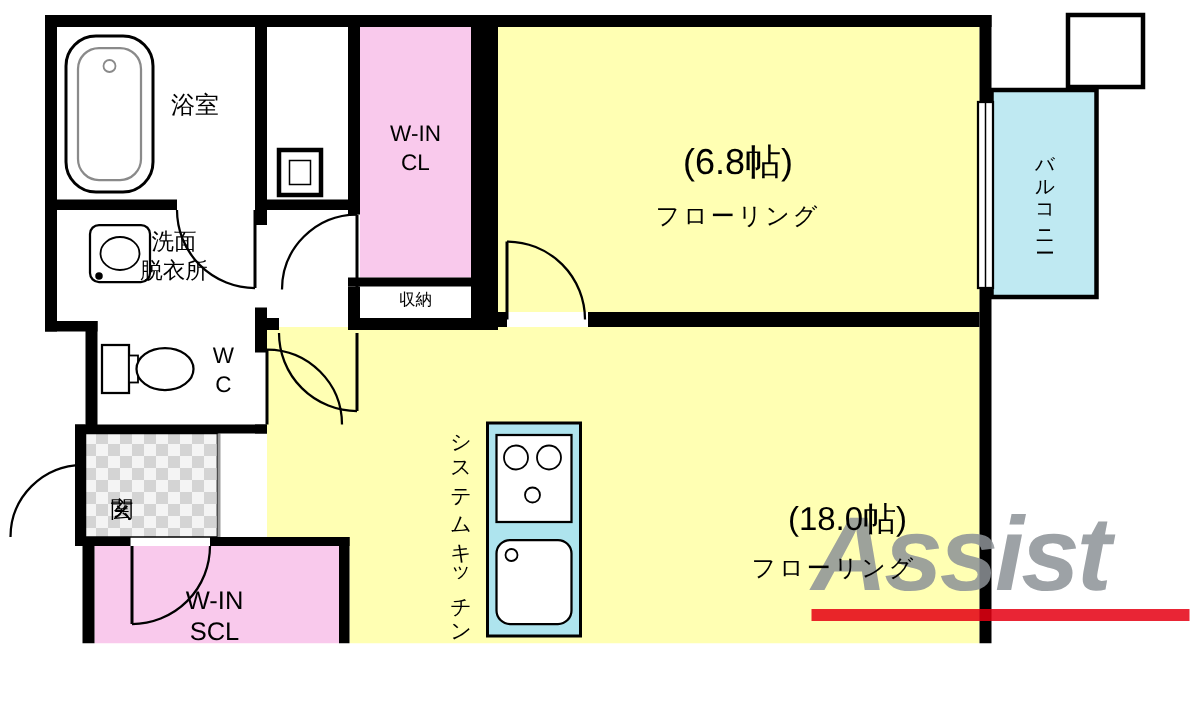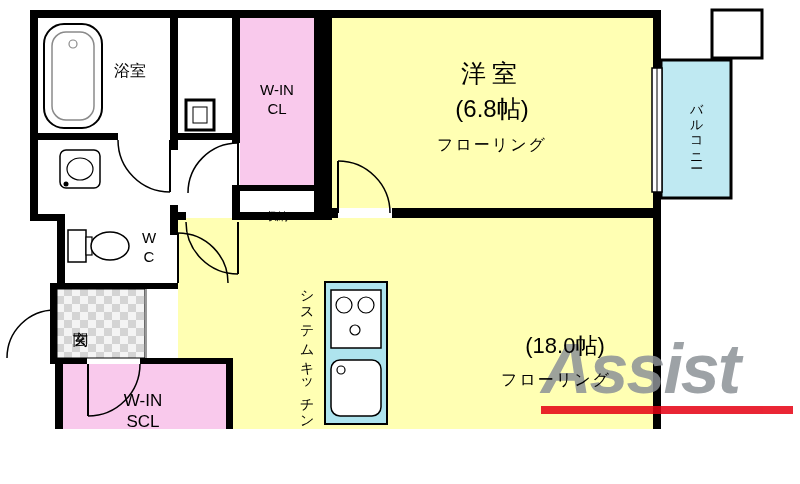--- a/index.html
+++ b/index.html
@@ -136,29 +136,32 @@
       </g>
       <g>
         <rect x="331" y="360" width="50" height="56" rx="9" fill="#fff" stroke="#000" stroke-width="1.5"></rect>
         <circle cx="341" cy="370" r="4" fill="none" stroke="#000" stroke-width="1.2"></circle>
       </g>
     </g>
   </svg>
 
   <div class="lbl" style="left:130px;top:71px;font-size:16px;">浴室</div>
 
+  <div class="lbl" style="left:116px;top:172px;font-size:15px;">
+    <div>洗面</div>
+    <div>脱衣所</div>
+  </div>
 
   <div class="lbl" style="left:277px;top:100px;font-size:15px;">
     <div>W-IN</div>
     <div>CL</div>
   </div>
 
-  <div class="lbl" style="left:277px;top:218px;font-size:11px;font-family:Liberation Mono, monospace;">収納</div>
+  <div class="lbl" style="left:277px;top:202px;font-size:11px;font-family:Liberation Mono, monospace;">収納</div>
 
-  <div class="lbl" style="left:492px;top:74px;font-size:25px;letter-spacing:6px;">洋室</div>
   <div class="lbl" style="left:492px;top:109px;font-size:24px;">(6.8帖)</div>
   <div class="lbl" style="left:492px;top:145px;font-size:16px;letter-spacing:2px;">フローリング</div>
 
   <div class="lbl vert" style="left:696px;top:129px;font-size:13px;">バルコニー</div>
 
   <div class="lbl" style="left:149px;top:248px;font-size:15px;">
     <div>W</div>
     <div>C</div>
   </div>
 

